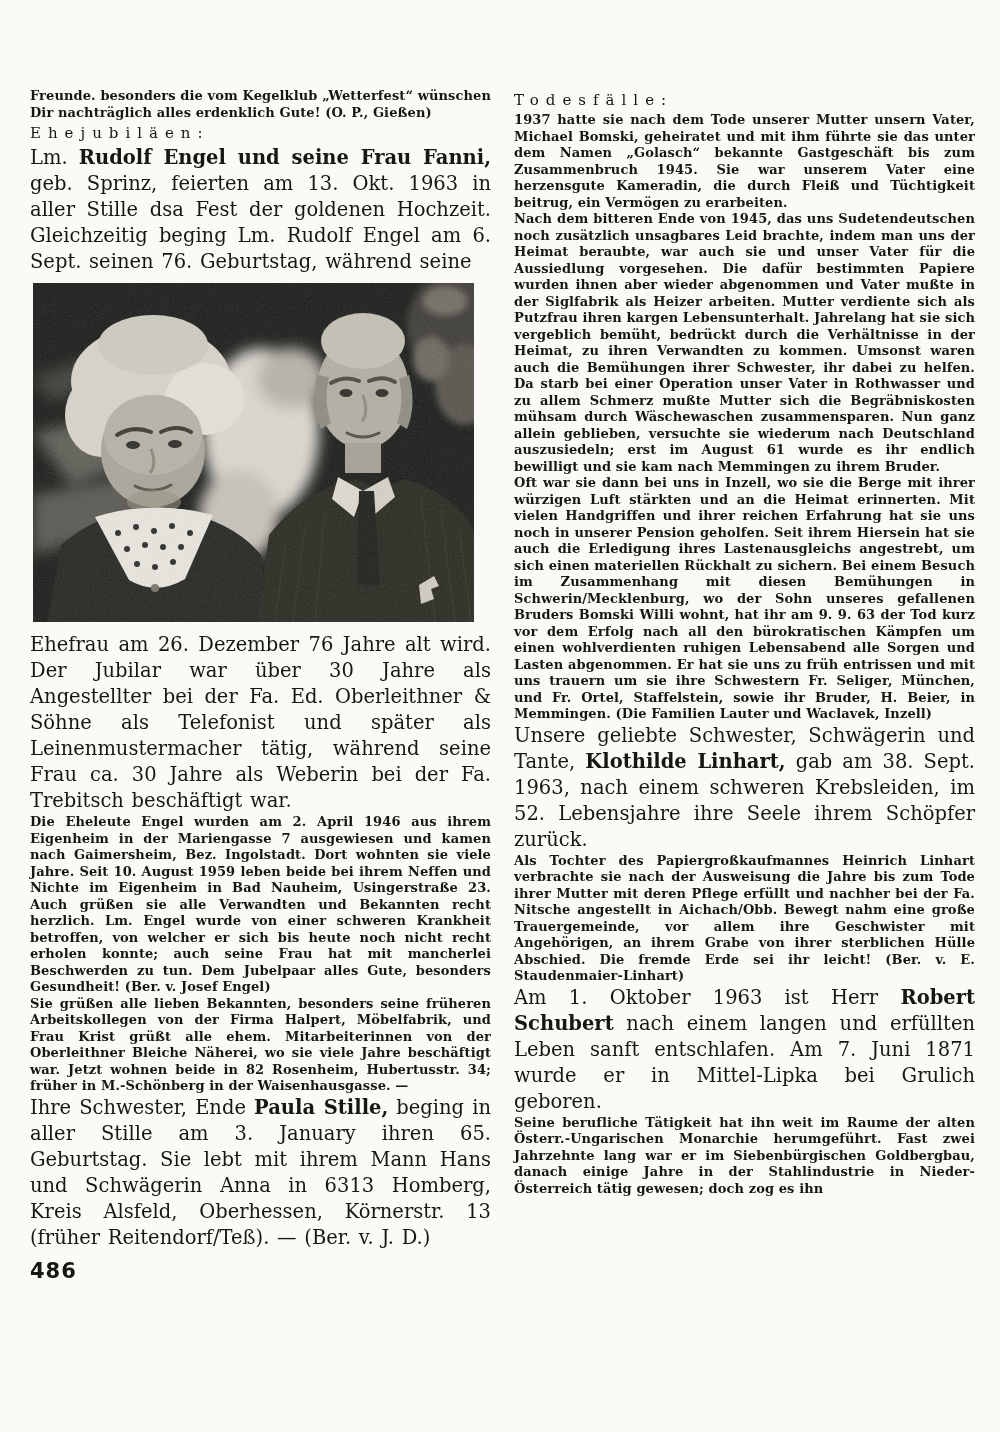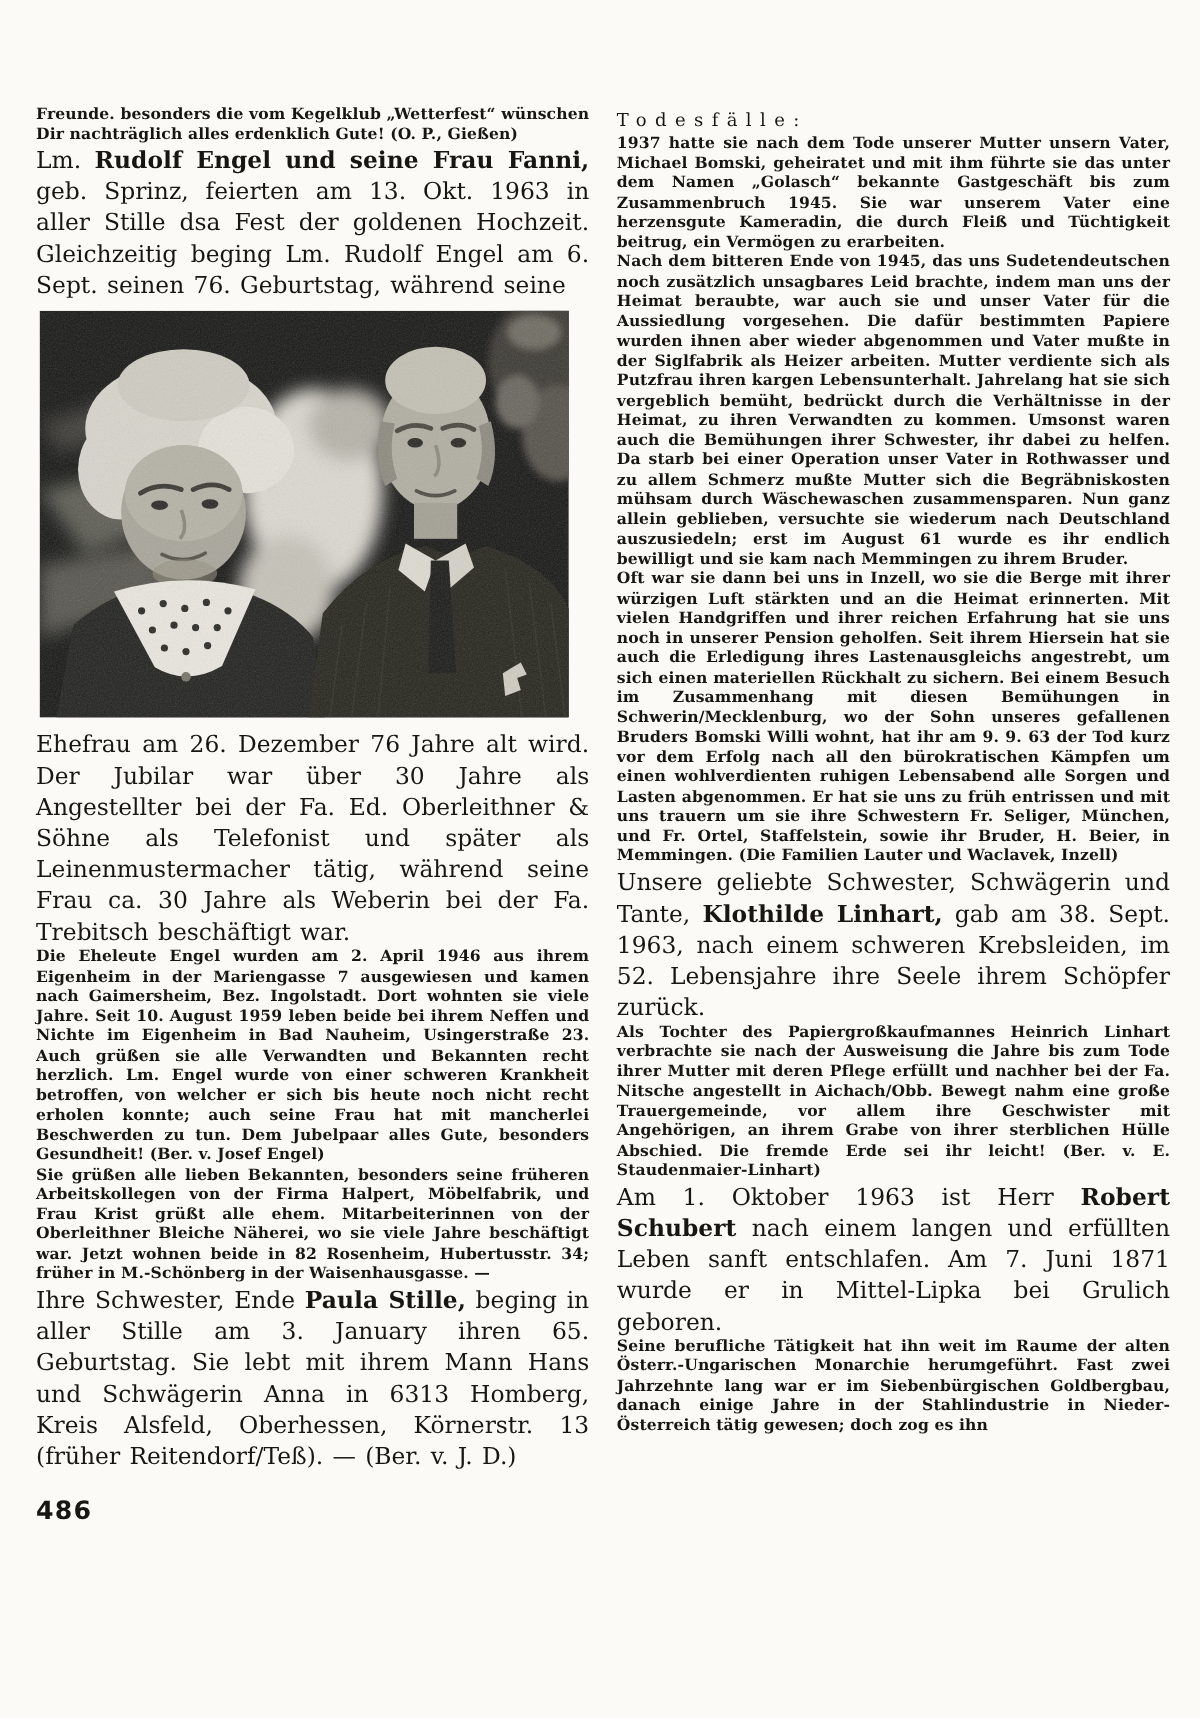--- a/index.html
+++ b/index.html
@@ -37,37 +37,38 @@
     font-weight: normal;
     letter-spacing: 7px;
   }
   .photo {
     width: 441px; height: 339px;
     margin: 8px 0 10px 3px;
     line-height: 0;
   }
   .photo svg { width: 441px; height: 339px; display: block; }
   .page-number {
-    margin-top: 20px;
+    margin-top: 8px;
     font-family: "DejaVu Sans", "Liberation Sans", sans-serif;
     font-weight: bold;
     font-size: 21px;
     letter-spacing: 1px;
     text-align: left;
   }
 </style>
 </head>
 <body>
 
 <div class="sheet">
 
   <div class="col col-left">
 
     <p class="small">Freunde. besonders die vom Kegelklub „Wetterfest“ wünschen Dir nachträglich alles erdenklich Gute! (O. P., Gießen)</p>
 
+    <h2 class="section-heading">Ehejubiläen:</h2>
 
     <p class="large"><span>Lm. </span><b>Rudolf Engel und seine Frau Fanni,</b><span> geb. Sprinz, feierten am 13. Okt. 1963 in aller Stille dsa Fest der goldenen Hochzeit. Gleichzeitig beging Lm. Rudolf Engel am 6. Sept. seinen 76. Geburtstag, während seine</span></p>
 
     <div class="photo">
       <svg viewBox="0 0 441 339" xmlns="http://www.w3.org/2000/svg">
         <defs>
           <filter id="soft" x="-30%" y="-30%" width="160%" height="160%">
               <feGaussianBlur stdDeviation="7"></feGaussianBlur>
             </filter>
           <filter id="soft2" x="-30%" y="-30%" width="160%" height="160%">

